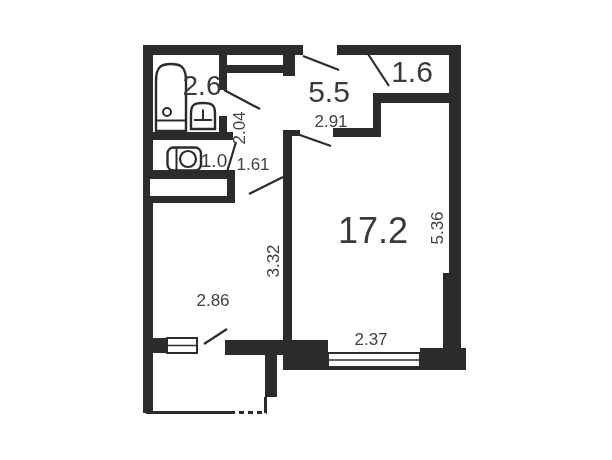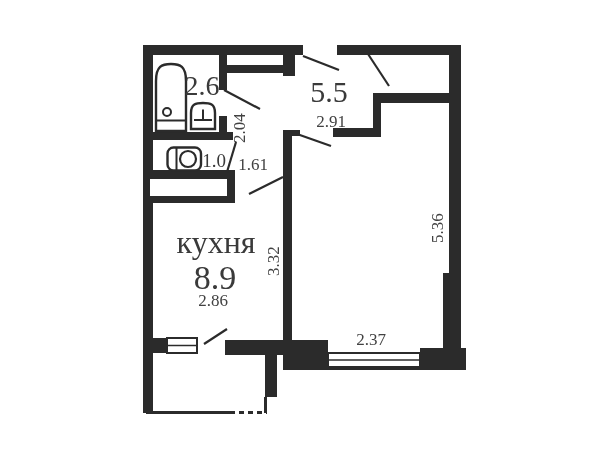--- a/index.html
+++ b/index.html
@@ -4,21 +4,21 @@
 <style>
   :root{
     --wall:#2b2b2b;
     --bg:#ffffff;
     --room-text:#3a3a3a;
     --dim-text:#424242;
   }
   html,body{margin:0;padding:0;background:var(--bg);}
   #stage{
     position:relative;width:612px;height:436px;background:var(--bg);
-    font-family:Liberation Serif, serif;overflow:hidden;
+    font-family:Liberation Sans, sans-serif;overflow:hidden;
   }
   #plan-svg{position:absolute;left:0;top:0;}
   .room{
     position:absolute;transform:translate(-50%,-50%);
     color:var(--room-text);white-space:nowrap;line-height:1;
   }
   .dim{
     position:absolute;transform:translate(-50%,-50%);
     color:var(--dim-text);font-size:17px;white-space:nowrap;line-height:1;
   }
@@ -104,25 +104,25 @@
       <circle cx="188" cy="159" r="8" stroke-width="2.2"></circle>
     </g>
   </svg>
 
   <div class="room" style="left:202px;top:86px;font-size:28px">2.6</div>
 
   <div class="room" style="left:214px;top:160px;font-size:19px">1.0</div>
 
   <div class="room" style="left:329px;top:92px;font-size:30px">5.5</div>
 
+  <div class="room" style="left:412px;top:72px;font-size:30px">1.6</div>
 
-  <div class="room" style="left:216px;top:242px;font-size:32px">кухня</div>
 
-  <div class="room" style="left:215px;top:278px;font-size:34px">8.9</div>
 
+  <div class="room" style="left:373px;top:231px;font-size:36px">17.2</div>
 
 
   <div class="dim rot" style="left:239px;top:128px">2.04</div>
 
   <div class="dim" style="left:253px;top:164px">1.61</div>
 
   <div class="dim" style="left:331px;top:121px">2.91</div>
 
   <div class="dim rot" style="left:273px;top:261px">3.32</div>
 

